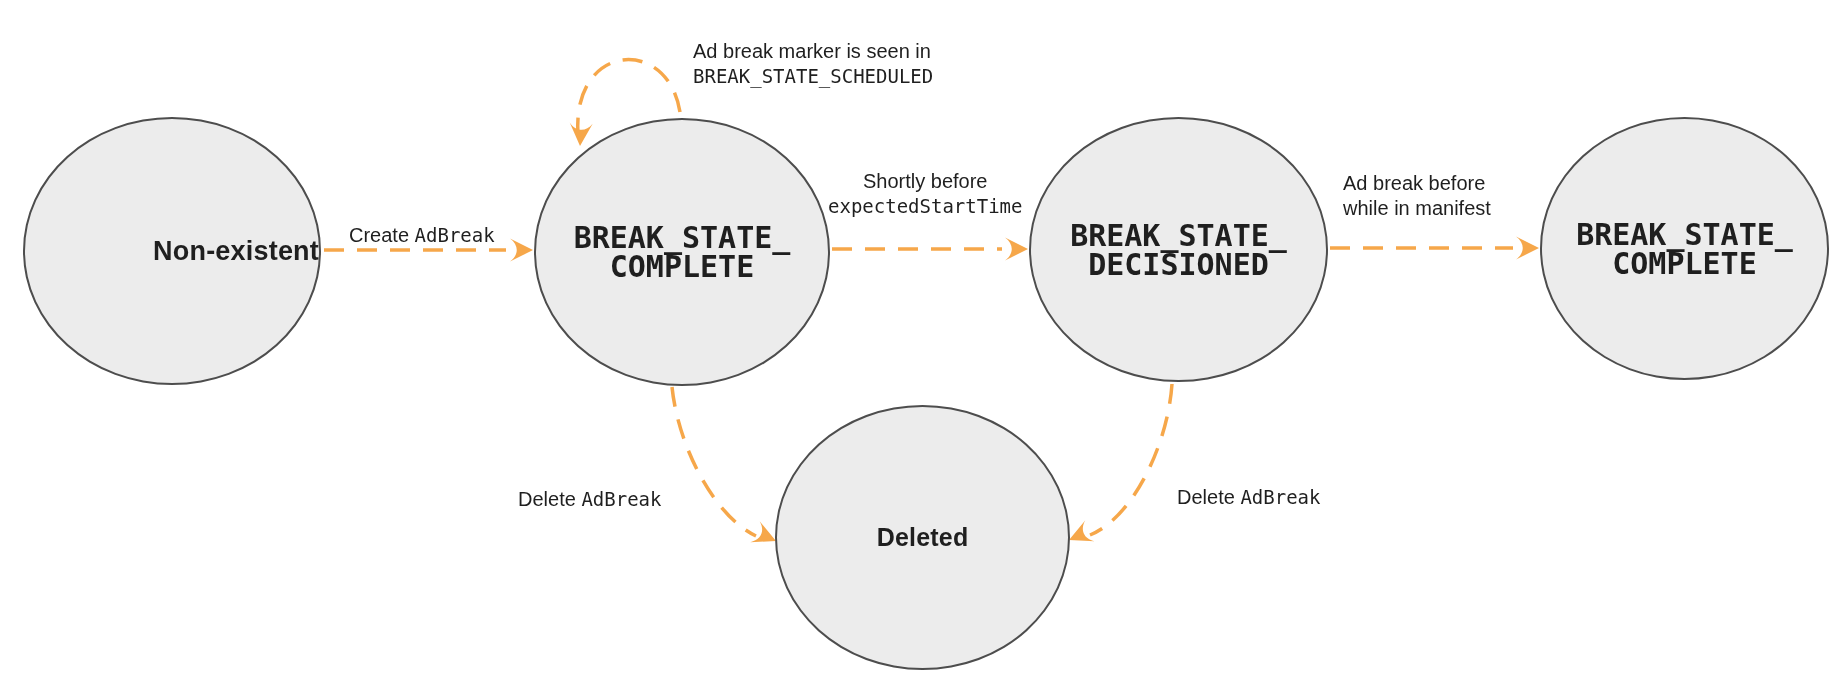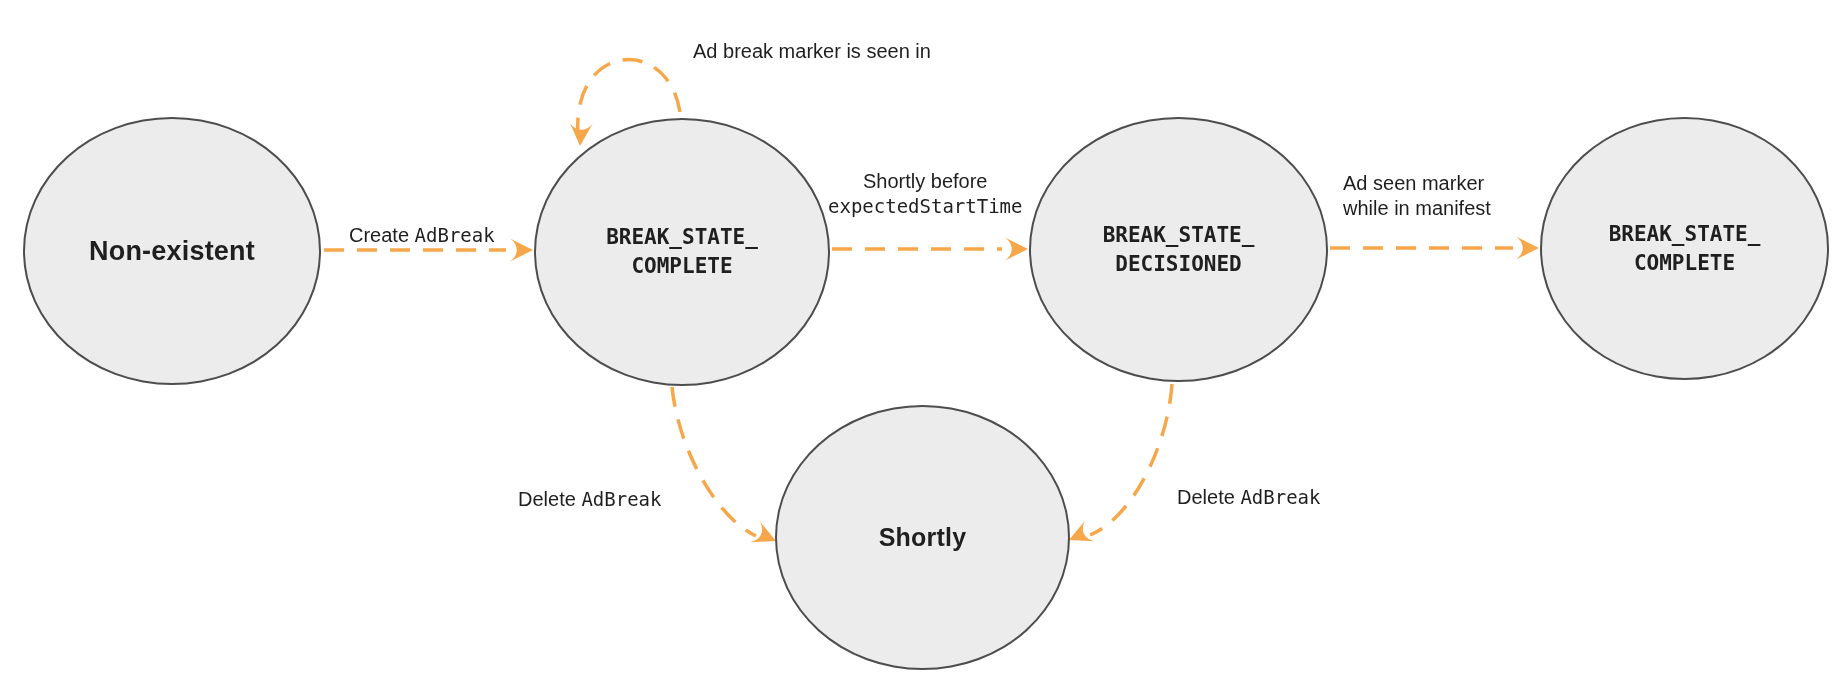--- a/index.html
+++ b/index.html
@@ -11,21 +11,21 @@
   .dash{fill:none;stroke:var(--arrow,#F6A74A);stroke-width:3.5;stroke-dasharray:20 13;}
   .head{fill:var(--arrow,#F6A74A);stroke:none;}
   .node{
     position:absolute;border-radius:50%;
     background:var(--node-fill,#ECECEC);
     border:2px solid var(--node-border,#4D4D4D);
     display:flex;align-items:center;justify-content:center;text-align:center;
     box-sizing:border-box;
   }
   .node-label-sans{font-weight:bold;font-size:27px;letter-spacing:0.2px;}
-  .node-label-mono{font-family:"DejaVu Sans Mono",monospace;font-weight:bold;font-size:21px;line-height:29px;}
+  .node-label-mono{font-family:"DejaVu Sans Mono",monospace;font-weight:bold;font-size:30px;line-height:29px;}
   .edge-label{position:absolute;font-size:20px;line-height:25px;white-space:nowrap;}
   .code{font-family:"DejaVu Sans Mono",monospace;font-size:19px;}
 </style>
 </head>
 <body>
 
 <div class="canvas">
 
   <svg class="edge-layer" viewBox="0 0 1844 687" aria-hidden="true">
 
@@ -41,21 +41,21 @@
     <path class="dash" d="M 1330,248 L 1513,248"></path>
     <path class="head" d="M 0,0 L -23,-11.5 C -14,-5 -14,5 -23,11.5 Z" transform="translate(1539,248)"></path>
 
     <path class="dash" d="M 672,387 C 678,446 714,516 756,536"></path>
     <path class="head" d="M 0,0 L -23,-11.5 C -14,-5 -14,5 -23,11.5 Z" transform="translate(776,541) rotate(24)"></path>
 
     <path class="dash" d="M 1172,384 C 1168,443 1134,517 1090,535"></path>
     <path class="head" d="M 0,0 L -23,-11.5 C -14,-5 -14,5 -23,11.5 Z" transform="translate(1069,540) rotate(156)"></path>
   </svg>
 
-  <div class="node" style="left:23px;top:117px;width:298px;height:268px;">
+  <div class="node" style="left:23px;top:117px;width:298px;height:268px;justify-content:flex-end;">
     <div class="node-label-sans">Non-existent</div>
   </div>
 
   <div class="node" style="left:534px;top:118px;width:296px;height:268px;">
     <div class="node-label-mono">
       <div>BREAK_STATE_</div>
       <div>COMPLETE</div>
     </div>
   </div>
 
@@ -67,38 +67,39 @@
   </div>
 
   <div class="node" style="left:1540px;top:117px;width:289px;height:263px;">
     <div class="node-label-mono">
       <div>BREAK_STATE_</div>
       <div>COMPLETE</div>
     </div>
   </div>
 
   <div class="node" style="left:775px;top:405px;width:295px;height:265px;">
-    <div class="node-label-sans" style="font-size:25px;">Shortly</div>
+    <div class="node-label-sans" style="font-size:25px;">Deleted</div>
   </div>
 
   <div class="edge-label" style="left:349px;top:187px;margin-top:36px;">
     <span>Create </span><span class="code">AdBreak</span>
   </div>
 
   <div class="edge-label" style="left:693px;top:31px;line-height:24.5px;margin-top:8px;">
     <div>Ad break marker is seen in</div>
+    <div class="code">BREAK_STATE_SCHEDULED</div>
   </div>
 
   <div class="edge-label" style="left:828px;top:169px;text-align:center;">
     <div>Shortly before</div>
     <div class="code">expectedStartTime</div>
   </div>
 
   <div class="edge-label" style="left:1343px;top:171px;">
-    <div>Ad seen marker</div>
+    <div>Ad break before</div>
     <div>while in manifest</div>
   </div>
 
   <div class="edge-label" style="left:518px;top:487px;">
     <span>Delete </span><span class="code">AdBreak</span>
   </div>
 
   <div class="edge-label" style="left:1177px;top:485px;">
     <span>Delete </span><span class="code">AdBreak</span>
   </div>

